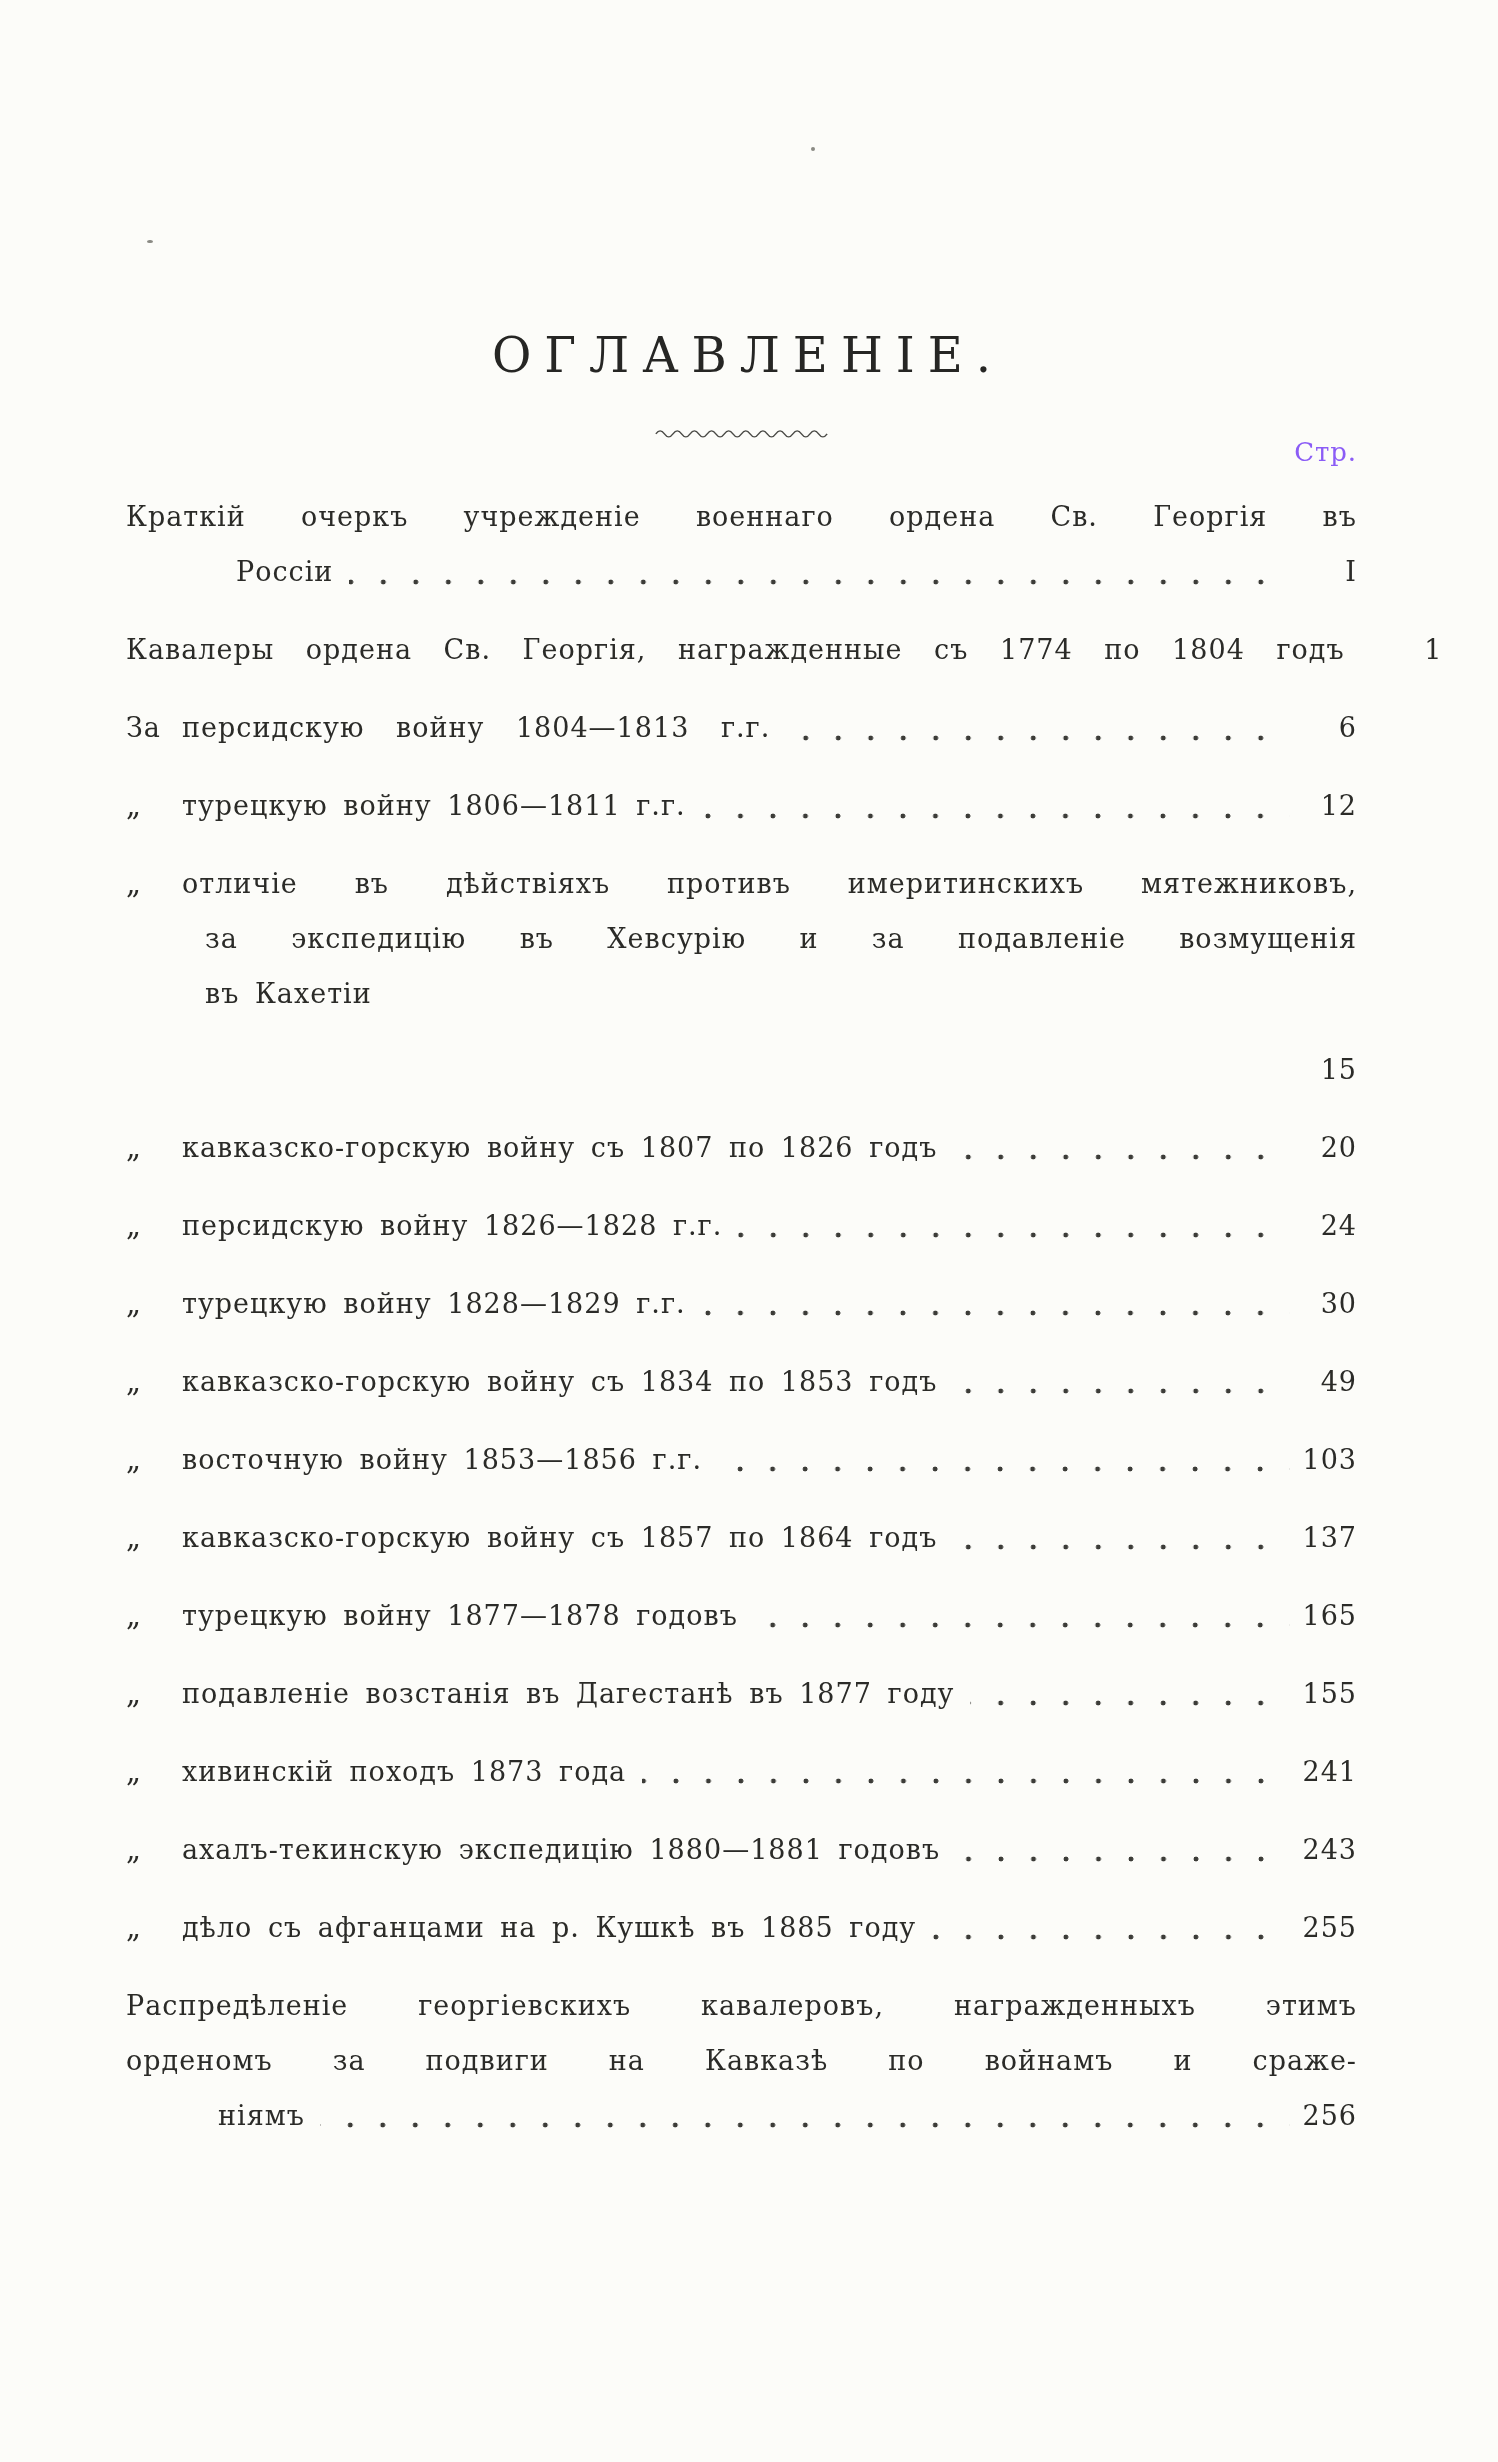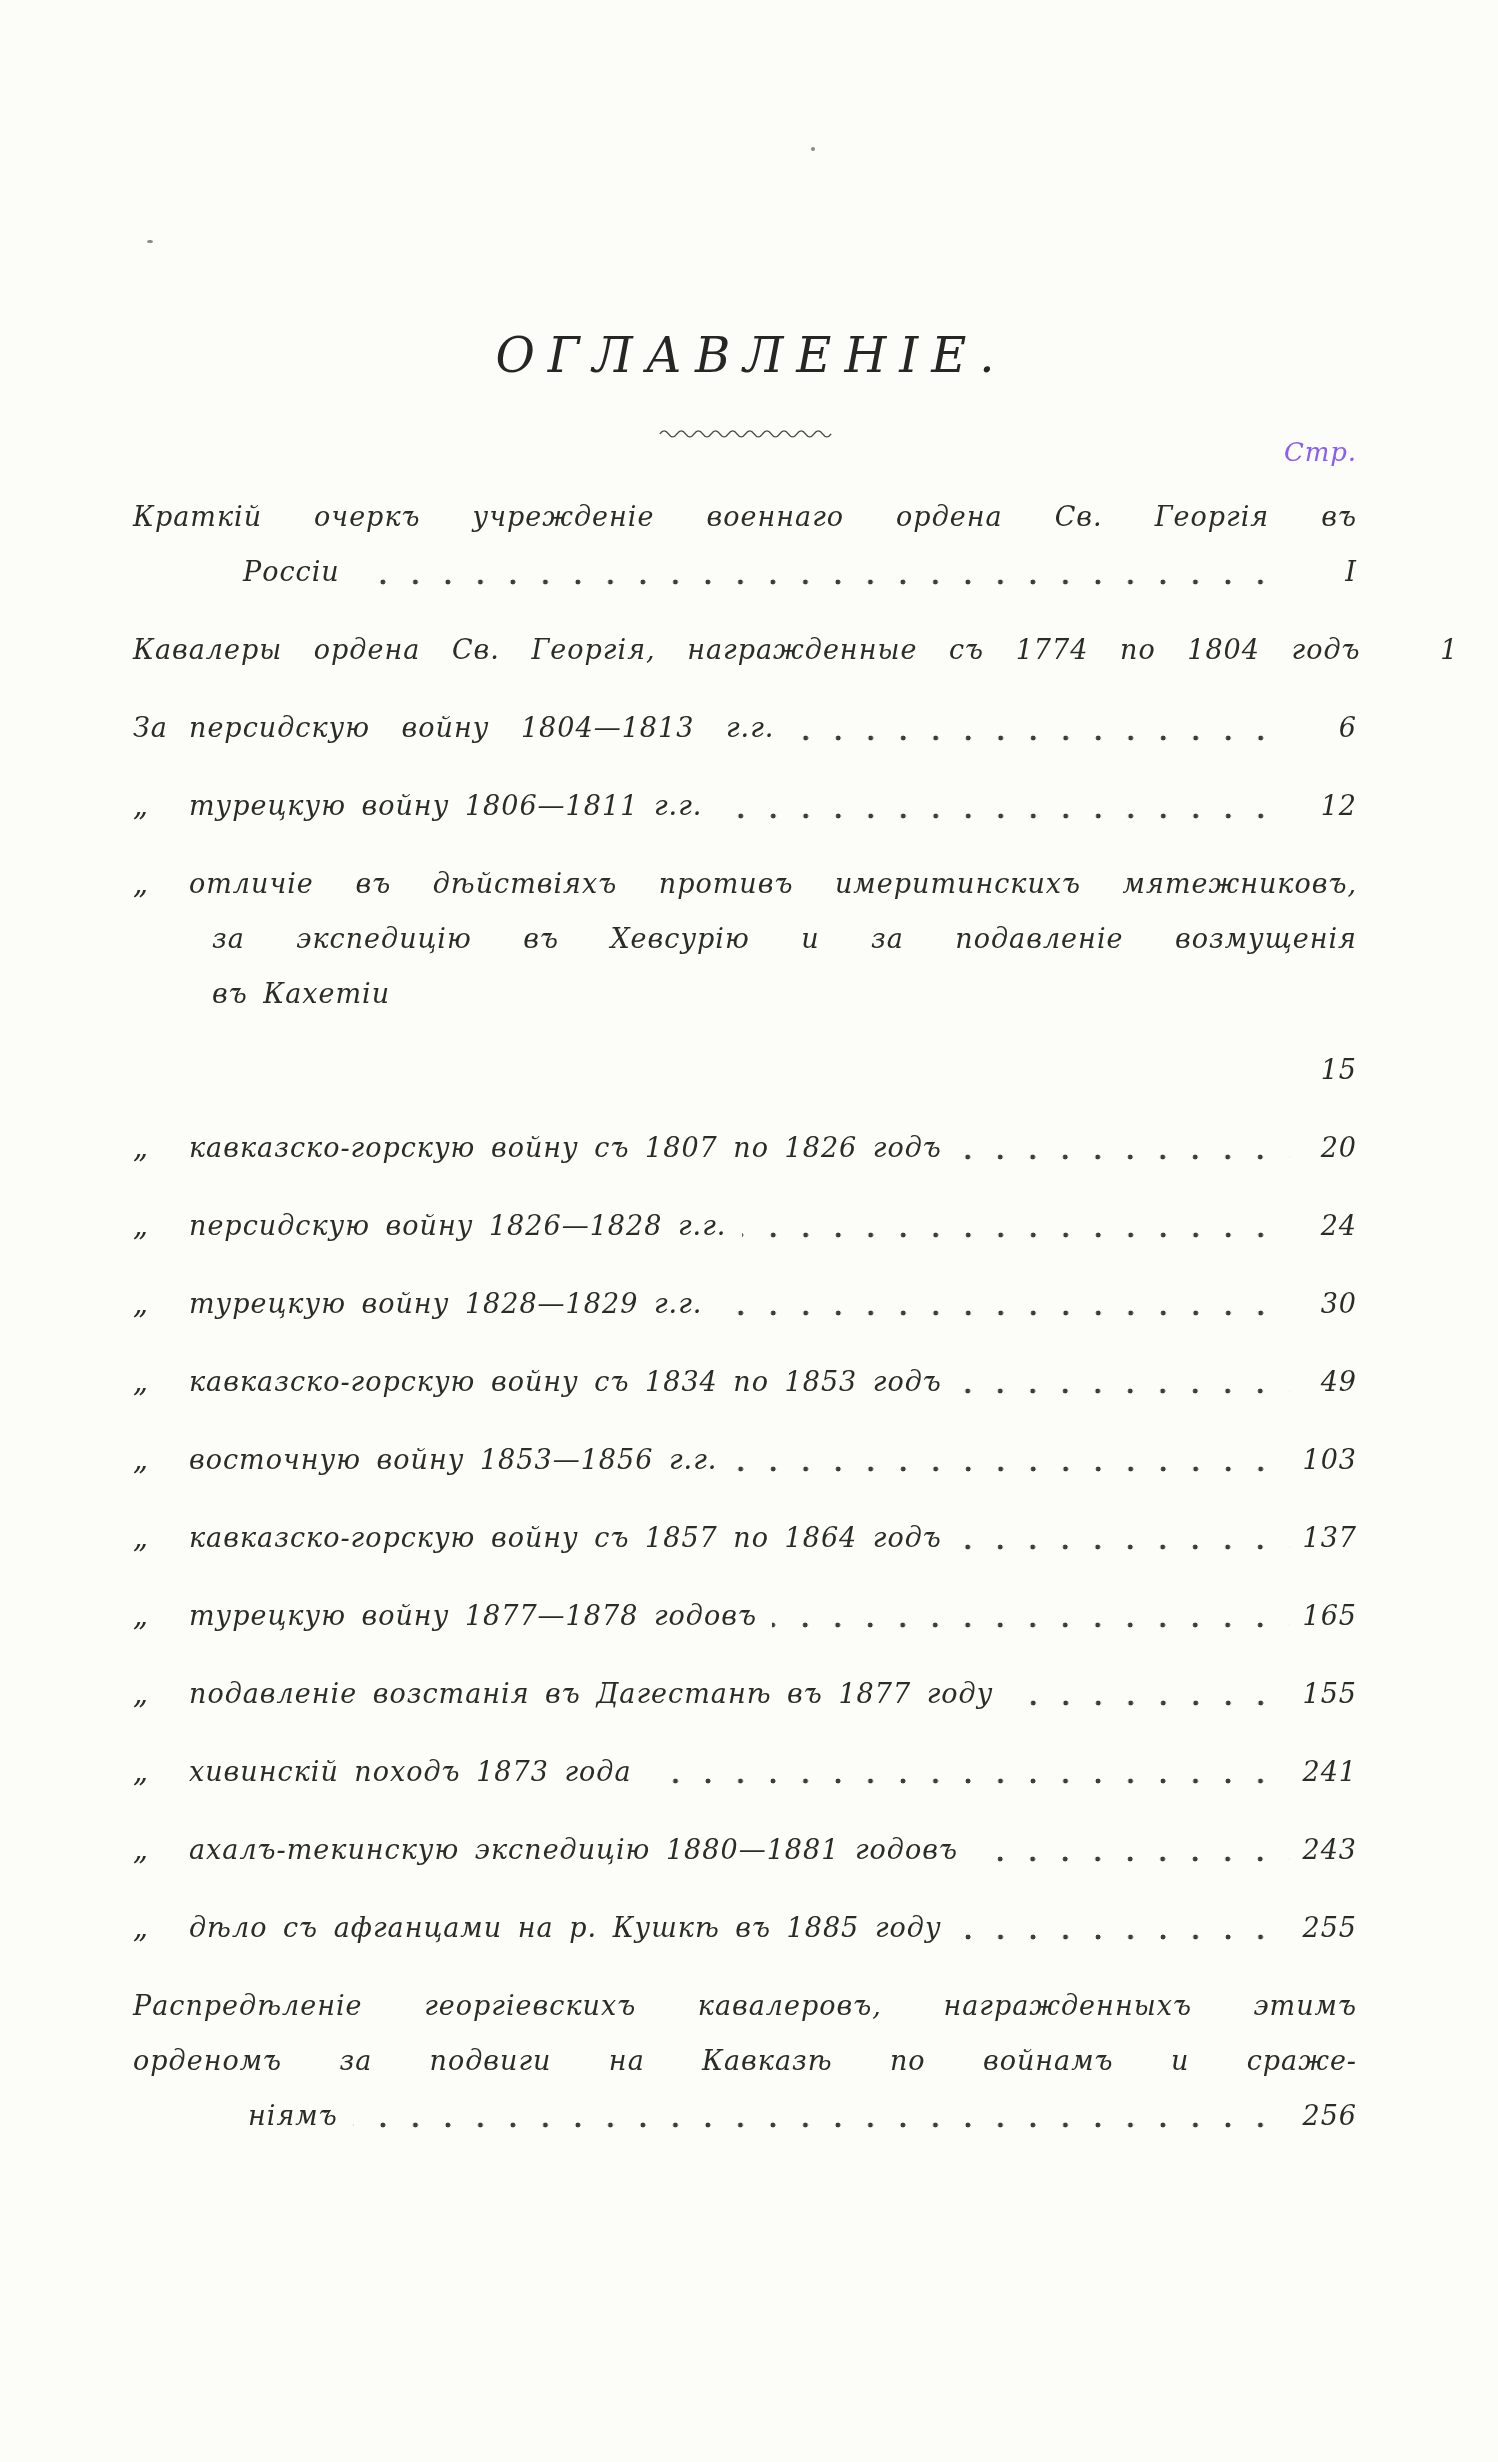--- a/index.html
+++ b/index.html
@@ -19,24 +19,23 @@
   .speck {
     position: absolute;
     background: #8a8a84;
     border-radius: 50%;
   }
   .speck.s1 { top: 147px; left: 811px; width: 4.3px; height: 4.3px; }
   .speck.s2 { top: 240px; left: 147px; width: 6px; height: 3.4px; }
 
   .content {
     position: absolute;
-    left: 133px;
+    left: 126px;
     right: 142px;
     top: 327px;
-    font-style: italic;
   }
   .title {
     margin: 0;
     text-align: center;
     font-size: 48px;
     font-weight: normal;
     letter-spacing: 13px;
     text-indent: 13px;
     color: #262624;
   }
@@ -240,21 +239,21 @@
           <div class="line last">
             <span class="prefix ditto">„</span>
             <span class="text">дѣло съ афганцами на р. Кушкѣ въ 1885 году</span>
             <span class="leader"></span>
             <span class="pagenum">255</span>
           </div>
         </div>
         <div class="entry">
           <div class="line justify"><span class="text">Распредѣленіе георгіевскихъ кавалеровъ, награжденныхъ этимъ</span></div>
           <div class="line justify" style=""><span class="text">орденомъ за подвиги на Кавказѣ по войнамъ и сраже-</span></div>
-          <div class="line last" style="margin-left: 115px;">
+          <div class="line last" style="margin-left: 92px;">
             <span class="text">ніямъ</span>
             <span class="leader"></span>
             <span class="pagenum">256</span>
           </div>
         </div>
       </div>
   </div>
 </div>
 
 

